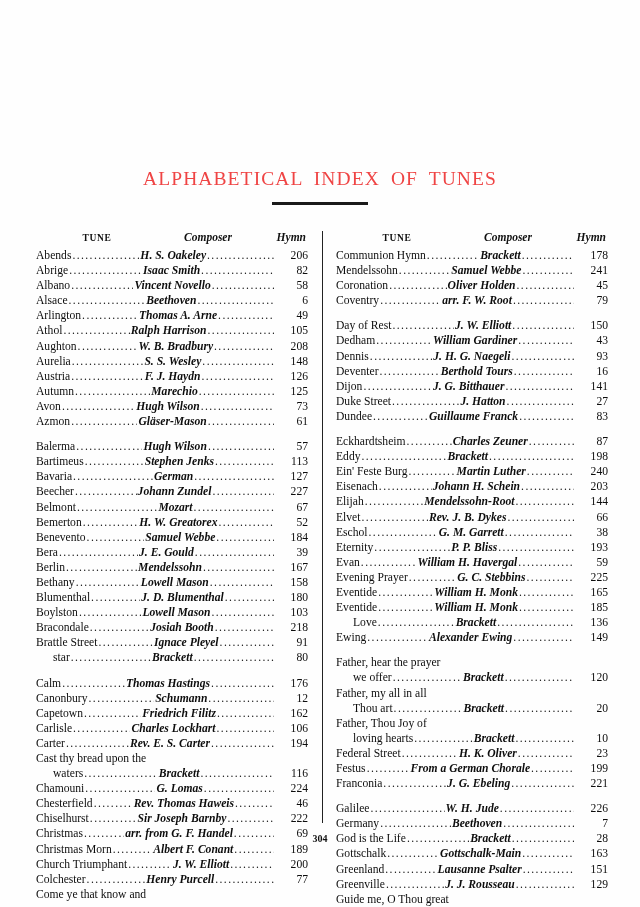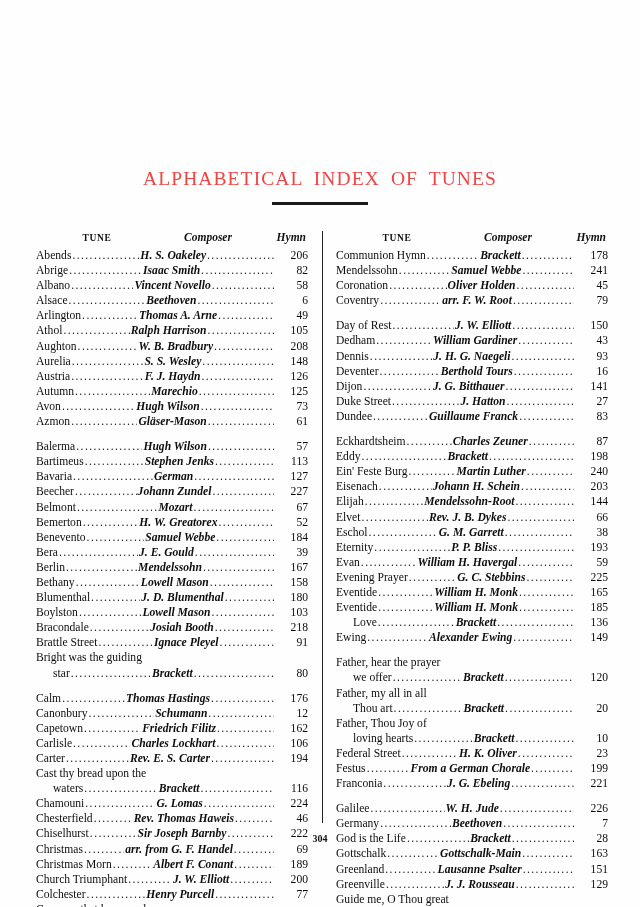--- a/index.html
+++ b/index.html
@@ -350,23 +350,20 @@
           <span class="leader"> ..........................................................................................</span>
           <span class="num">218</span>
         </div>
         <div class="entry">
           <span class="tune">Brattle Street</span>
           <span class="leader"> ..........................................................................................</span>
           <span class="composer">Ignace Pleyel</span>
           <span class="leader"> ..........................................................................................</span>
           <span class="num">91</span>
         </div>
-        <div class="entry cont-head">
-          <span class="tune">Bright was the guiding</span>
-        </div>
         <div class="entry cont-line">
           <span class="tune">star</span>
           <span class="leader"> ..........................................................................................</span>
           <span class="composer">Brackett</span>
           <span class="leader"> ..........................................................................................</span>
           <span class="num">80</span>
         </div>
         <div class="entry gap">
           <span class="tune">Calm</span>
           <span class="leader"> ..........................................................................................</span>

